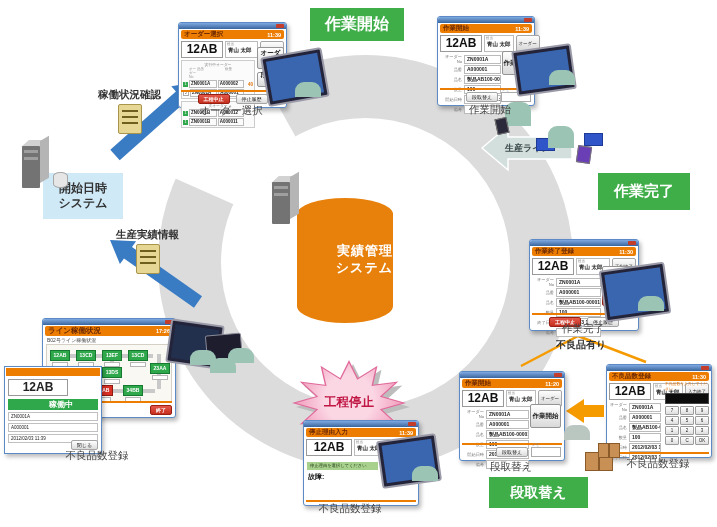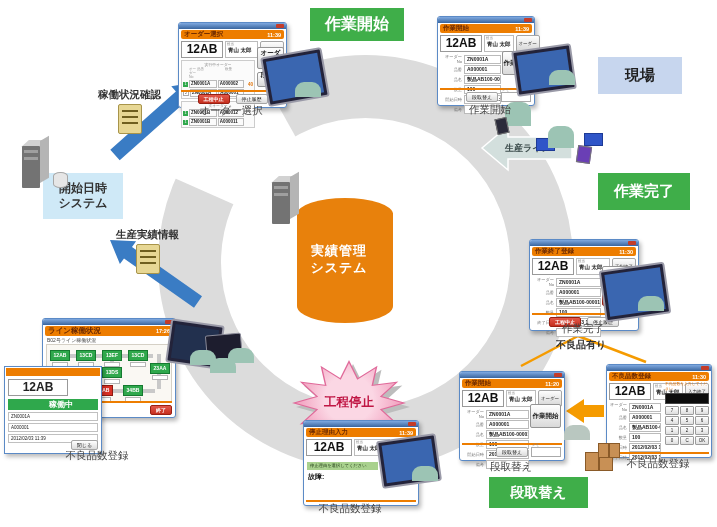--- a/index.html
+++ b/index.html
@@ -9,21 +9,21 @@
   .ring{position:absolute;left:158px;top:55px;width:415px;height:415px;box-sizing:border-box;
         border:63px solid #dcdcdc;border-radius:50%;z-index:1;}
   .ring-gap{position:absolute;left:150px;top:50px;width:216px;height:213px;background:#fff;
         clip-path:polygon(100% 100%,0 55%,45% 0);z-index:2;}
   
   .cyl{position:absolute;left:297px;top:196px;width:96px;height:142px;z-index:5;}
   .cyl .top-hi{position:absolute;left:0;top:0;width:96px;height:32px;background:#fff;border-radius:50%;}
   .cyl .top{position:absolute;left:0;top:2px;width:96px;height:32px;background:#e8810c;border-radius:50%;}
   .cyl .body{position:absolute;left:0;top:17px;width:96px;height:110px;background:#e8810c;
              border-radius:0 0 48px 48px / 0 0 17px 17px;}
-  .cyl .txt{position:absolute;left:0;right:12px;top:46px;text-align:center;color:#fff;
+  .cyl .txt{position:absolute;left:0;right:0;top:46px;text-align:right;color:#fff;
             font-weight:bold;font-size:13px;line-height:17px;letter-spacing:1px;}
   
   .server{position:absolute;width:34px;height:52px;}
   .sv-front{position:absolute;left:0;top:6px;width:18px;height:42px;background:#737373;border-radius:1px;}
   .sv-front i{display:block;height:3px;background:#9f9f9f;margin:4px 2px 0;}
   .sv-side{position:absolute;left:18px;top:1px;width:9px;height:42px;background:#b5b5b5;
            transform:skewY(-30deg);transform-origin:top left;}
   .sv-top{position:absolute;left:3px;top:0;width:18px;height:7px;background:#d2d2d2;transform:skewX(-48deg);}
   .mini-cyl{position:absolute;width:13px;height:14px;background:#e6e6e6;border:1px solid #a8a8a8;border-radius:7px/4px;}
   
@@ -214,21 +214,20 @@
 
   <div class="flow-label" style="left:116px;top:228px;font-size:10.5px">生産実績情報</div>
   <div class="doc" style="left:136px;top:244px">
       <i></i>
     </div>
 
   <div class="flow-label" style="left:505px;top:142px;font-size:9px;color:#3a4a4a;z-index:4">生産ライン</div>
   <div class="flow-label" style="left:556px;top:338px;font-size:10px">不良品有り</div>
 
   <div class="glabel" style="left:310px;top:8px;width:94px;height:33px;font-size:16px">作業開始</div>
-  <div class="blabel" style="left:598px;top:57px;width:84px;height:37px;font-size:15px">現場</div>
   <div class="glabel" style="left:598px;top:173px;width:92px;height:37px;font-size:15px">作業完了</div>
   <div class="glabel" style="left:489px;top:477px;width:99px;height:31px;font-size:14px">段取替え</div>
 
   <div class="star-wrap" style="left:292px;top:360px;width:114px;height:86px">
     <div class="star s-shadow"></div>
       <div class="star s-outer"></div>
       <div class="star s-inner"></div>
     <span class="star-label">工程停止</span>
   </div>
 

